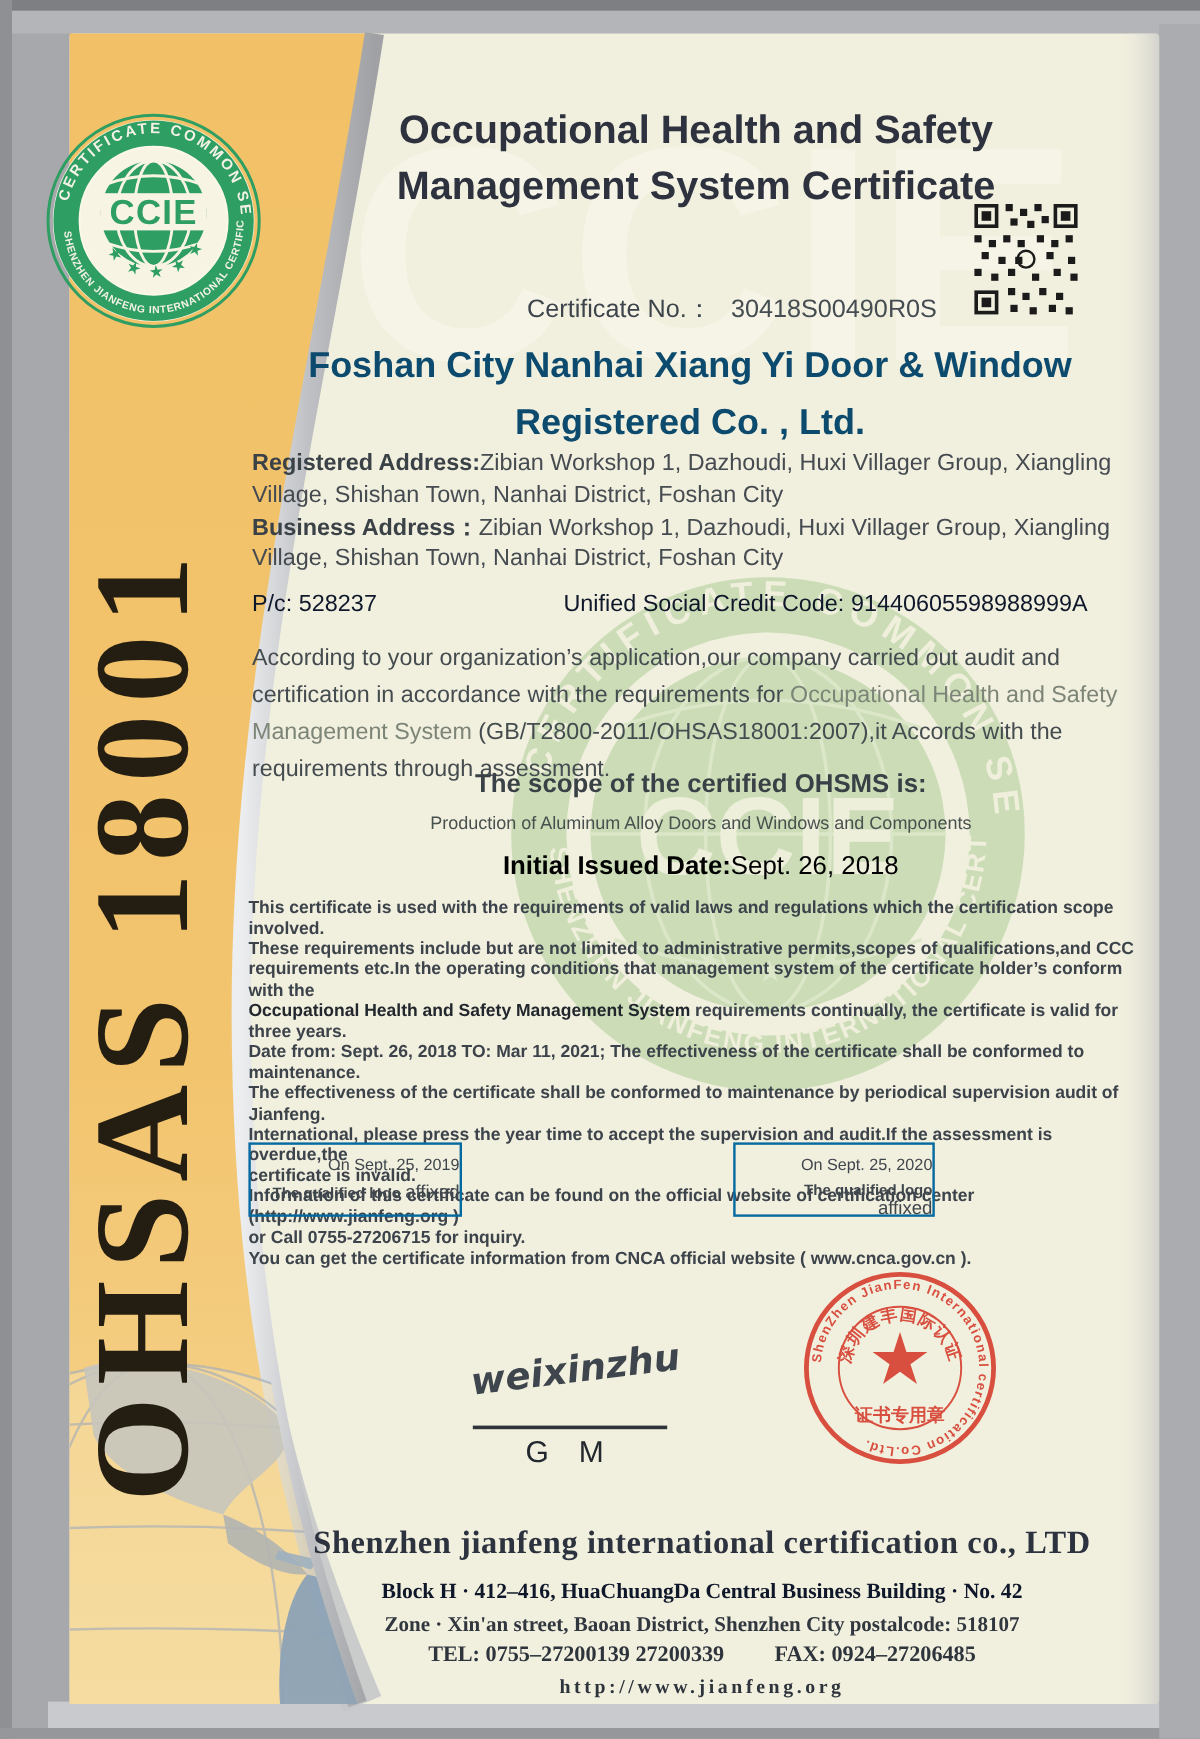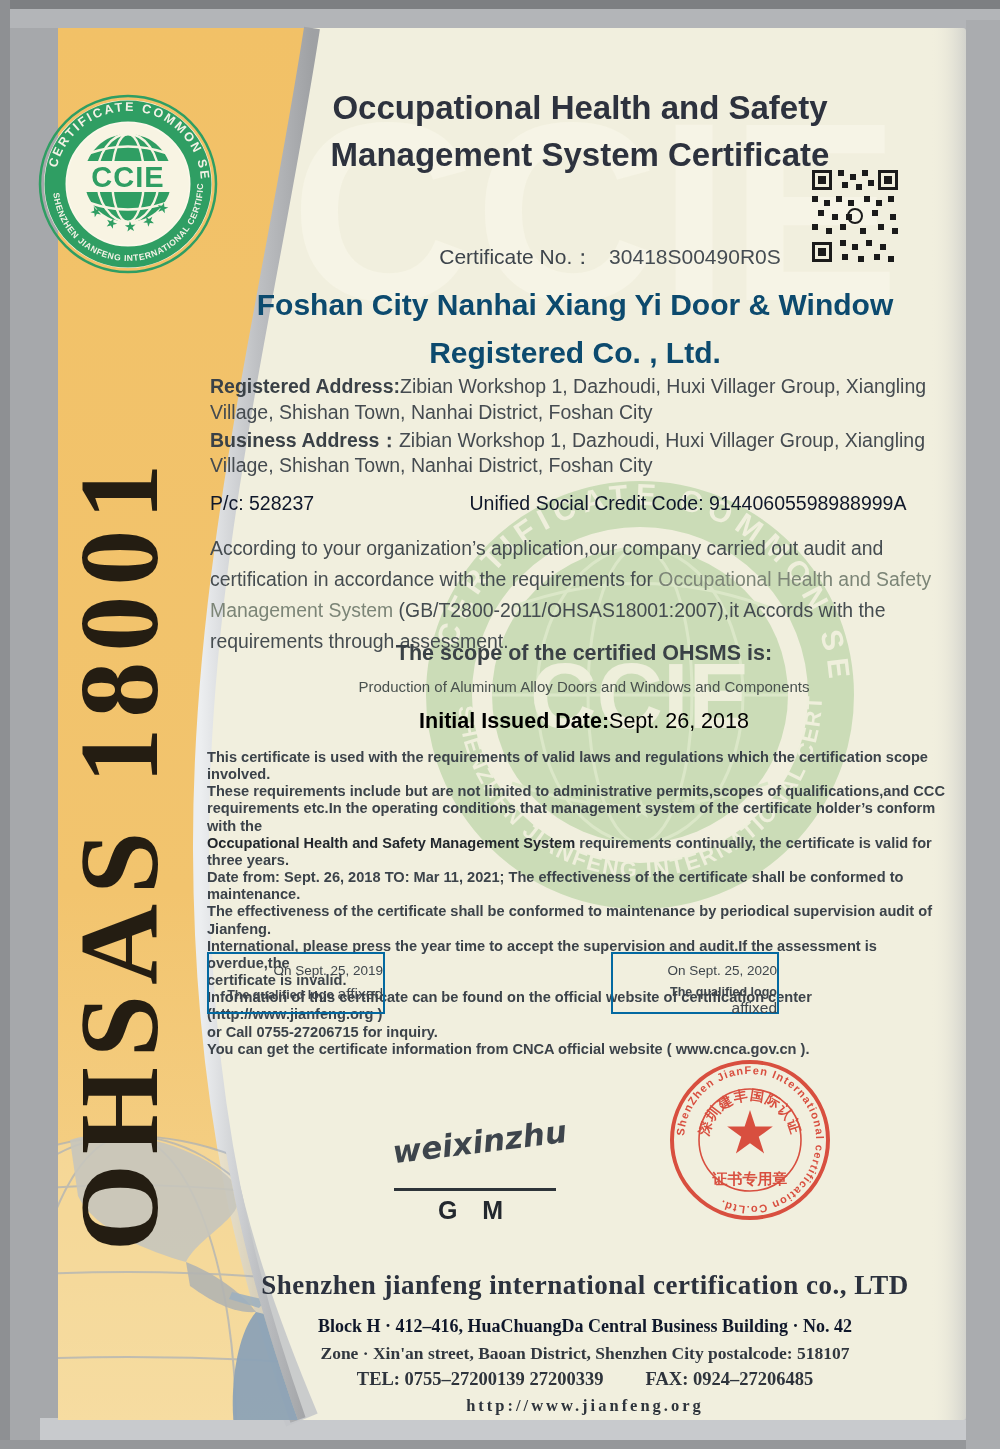--- a/index.html
+++ b/index.html
@@ -41,21 +41,21 @@
   .logobox .c{font-size:12.5px;font-weight:bold;margin-top:7px;}
   .logobox .c .big{font-size:15.5px;font-weight:normal;}
   #box1{left:207px;top:952px;width:160px;height:58px;}
   #box2{left:611px;top:952px;width:150px;height:58px;}
 
   .sig-name{left:392px;top:1124px;width:170px;text-align:center;z-index:2;
     font-family:"DejaVu Sans",sans-serif;font-style:italic;font-weight:bold;
     font-size:31px;color:#3e454c;transform:rotate(-7deg);}
   .sig-line{left:394px;top:1188px;width:162px;height:3px;background:#2e343a;z-index:2;}
   .sig-role{left:394px;top:1196px;width:162px;text-align:center;z-index:2;
-    font-size:25px;font-weight:bold;letter-spacing:9px;color:#23282e;}
+    font-size:25px;font-weight:normal;letter-spacing:9px;color:#23282e;}
 
   .f-serif{font-family:"Liberation Serif",serif;font-weight:bold;text-align:center;z-index:2;}
   .f-co{left:205px;top:1270px;width:760px;font-size:27px;color:#2c323e;letter-spacing:0.5px;}
   .f-a1{left:205px;top:1316px;width:760px;font-size:18px;color:#0f172a;}
   .f-a2{left:205px;top:1343px;width:760px;font-size:17.5px;color:#31373f;}
   .f-tel{left:205px;top:1369px;width:760px;font-size:18.5px;color:#2e343c;}
   .f-tel .gap{display:inline-block;width:42px;}
   .f-url{left:205px;top:1396px;width:760px;font-size:16.5px;color:#2e343c;letter-spacing:3px;}
 </style>
 </head>

